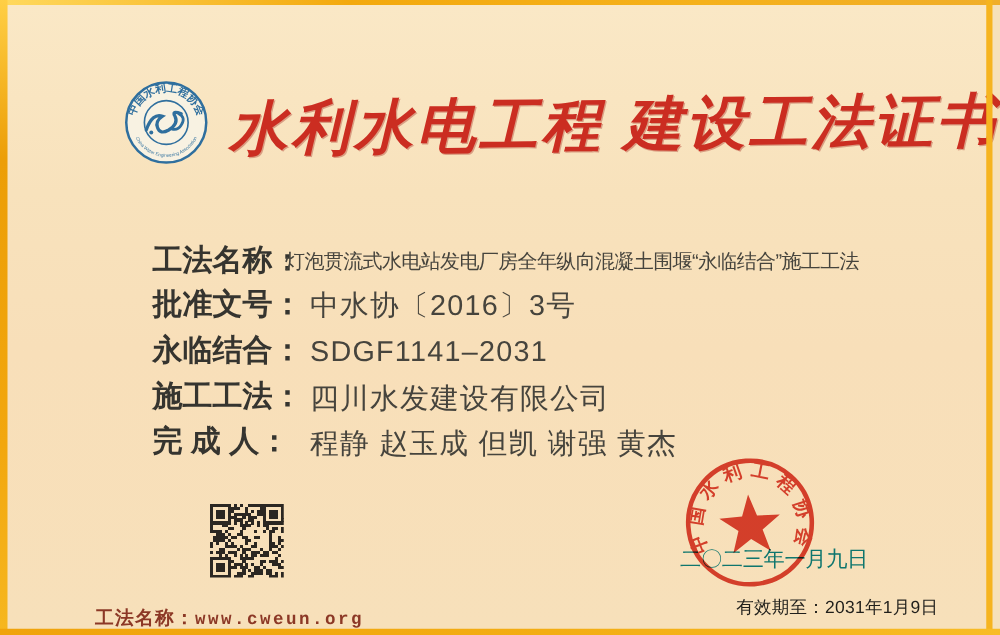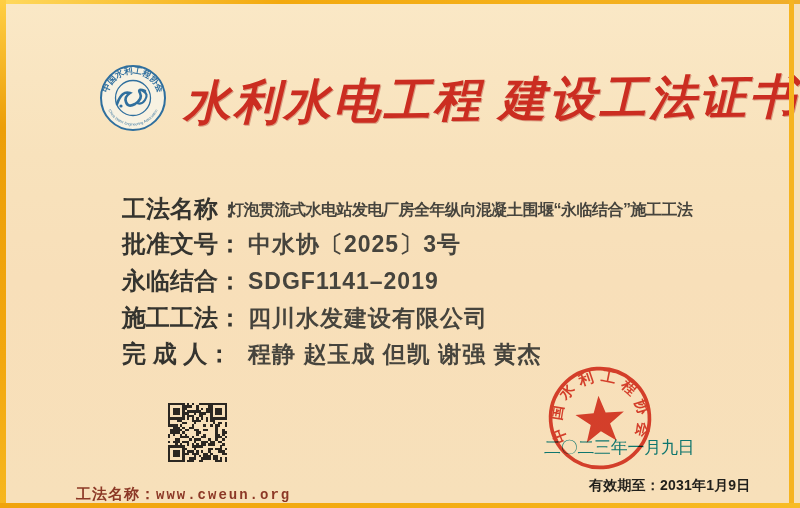--- a/index.html
+++ b/index.html
@@ -31,38 +31,38 @@
     text-shadow:1px 1px 0 rgba(160,30,20,.35);
   }
 
   .fields{position:absolute;left:0;top:0;}
   .frow{position:absolute;left:122px;white-space:nowrap;}
   .flabel{
     display:inline-block;width:104px;color:#35342f;font-weight:bold;
     font-size:24px;letter-spacing:0px;vertical-align:top;line-height:26px;
   }
   .fvalue{
-    display:inline-block;color:#46443d;font-weight:bold;font-size:23px;
+    display:inline-block;color:#46443d;font-weight:normal;font-size:23px;
     line-height:26px;margin-left:22px;letter-spacing:1px;vertical-align:top;
   }
   .frow.r1 .fvalue{font-size:16px;letter-spacing:-0.5px;margin-left:2px;line-height:28px;}
 
   .qr{position:absolute;left:168px;top:403px;width:59px;height:59px;}
 
   .issue-date{
     position:absolute;left:544px;top:436px;width:200px;
     color:#0f766e;font-weight:normal;font-size:17px;letter-spacing:-0.3px;
     white-space:nowrap;z-index:3;
   }
   .stamp{
     position:absolute;left:547px;top:365px;width:106px;height:106px;z-index:4;
     mix-blend-mode:multiply;opacity:.93;transform:rotate(-4deg);
   }
   .validity{
-    position:absolute;left:589px;top:477px;color:#201f1b;font-weight:bold;
+    position:absolute;left:589px;top:477px;color:#201f1b;font-weight:normal;
     font-size:14px;white-space:nowrap;z-index:5;letter-spacing:0.2px;
   }
   .query{
     position:absolute;left:76px;top:485px;color:#8c3826;font-weight:bold;
     font-size:15px;white-space:nowrap;z-index:5;
     font-family:"Liberation Serif", serif;letter-spacing:1px;
   }
   .query .url{font-family:"Liberation Mono", monospace;letter-spacing:2px;font-size:14px;margin-top:20px;}
 </style>
 </head>
@@ -94,24 +94,24 @@
   </g>
 </svg>
 
 <div class="cert-title">水利水电工程 建设工法证书</div>
 
 <div class="fields">
   <div class="frow r1" style="top:196px">
     <span class="flabel">工法名称：</span><span class="fvalue">灯泡贯流式水电站发电厂房全年纵向混凝土围堰“永临结合”施工工法</span>
   </div>
   <div class="frow" style="top:231px">
-    <span class="flabel">批准文号：</span><span class="fvalue">中水协〔2025〕3号</span>
+    <span class="flabel">批准文号：</span><span class="fvalue">中水协〔2016〕3号</span>
   </div>
   <div class="frow" style="top:268px">
-    <span class="flabel">永临结合：</span><span class="fvalue">SDGF1141–2019</span>
+    <span class="flabel">永临结合：</span><span class="fvalue">SDGF1141–2031</span>
   </div>
   <div class="frow" style="top:305px">
     <span class="flabel">施工工法：</span><span class="fvalue">四川水发建设有限公司</span>
   </div>
   <div class="frow" style="top:341px">
     <span class="flabel">完 成 人：</span><span class="fvalue">程静 赵玉成 但凯 谢强 黄杰</span>
   </div>
 </div>
 
 <svg class="qr" viewBox="0 0 25 25" shape-rendering="crispEdges">

